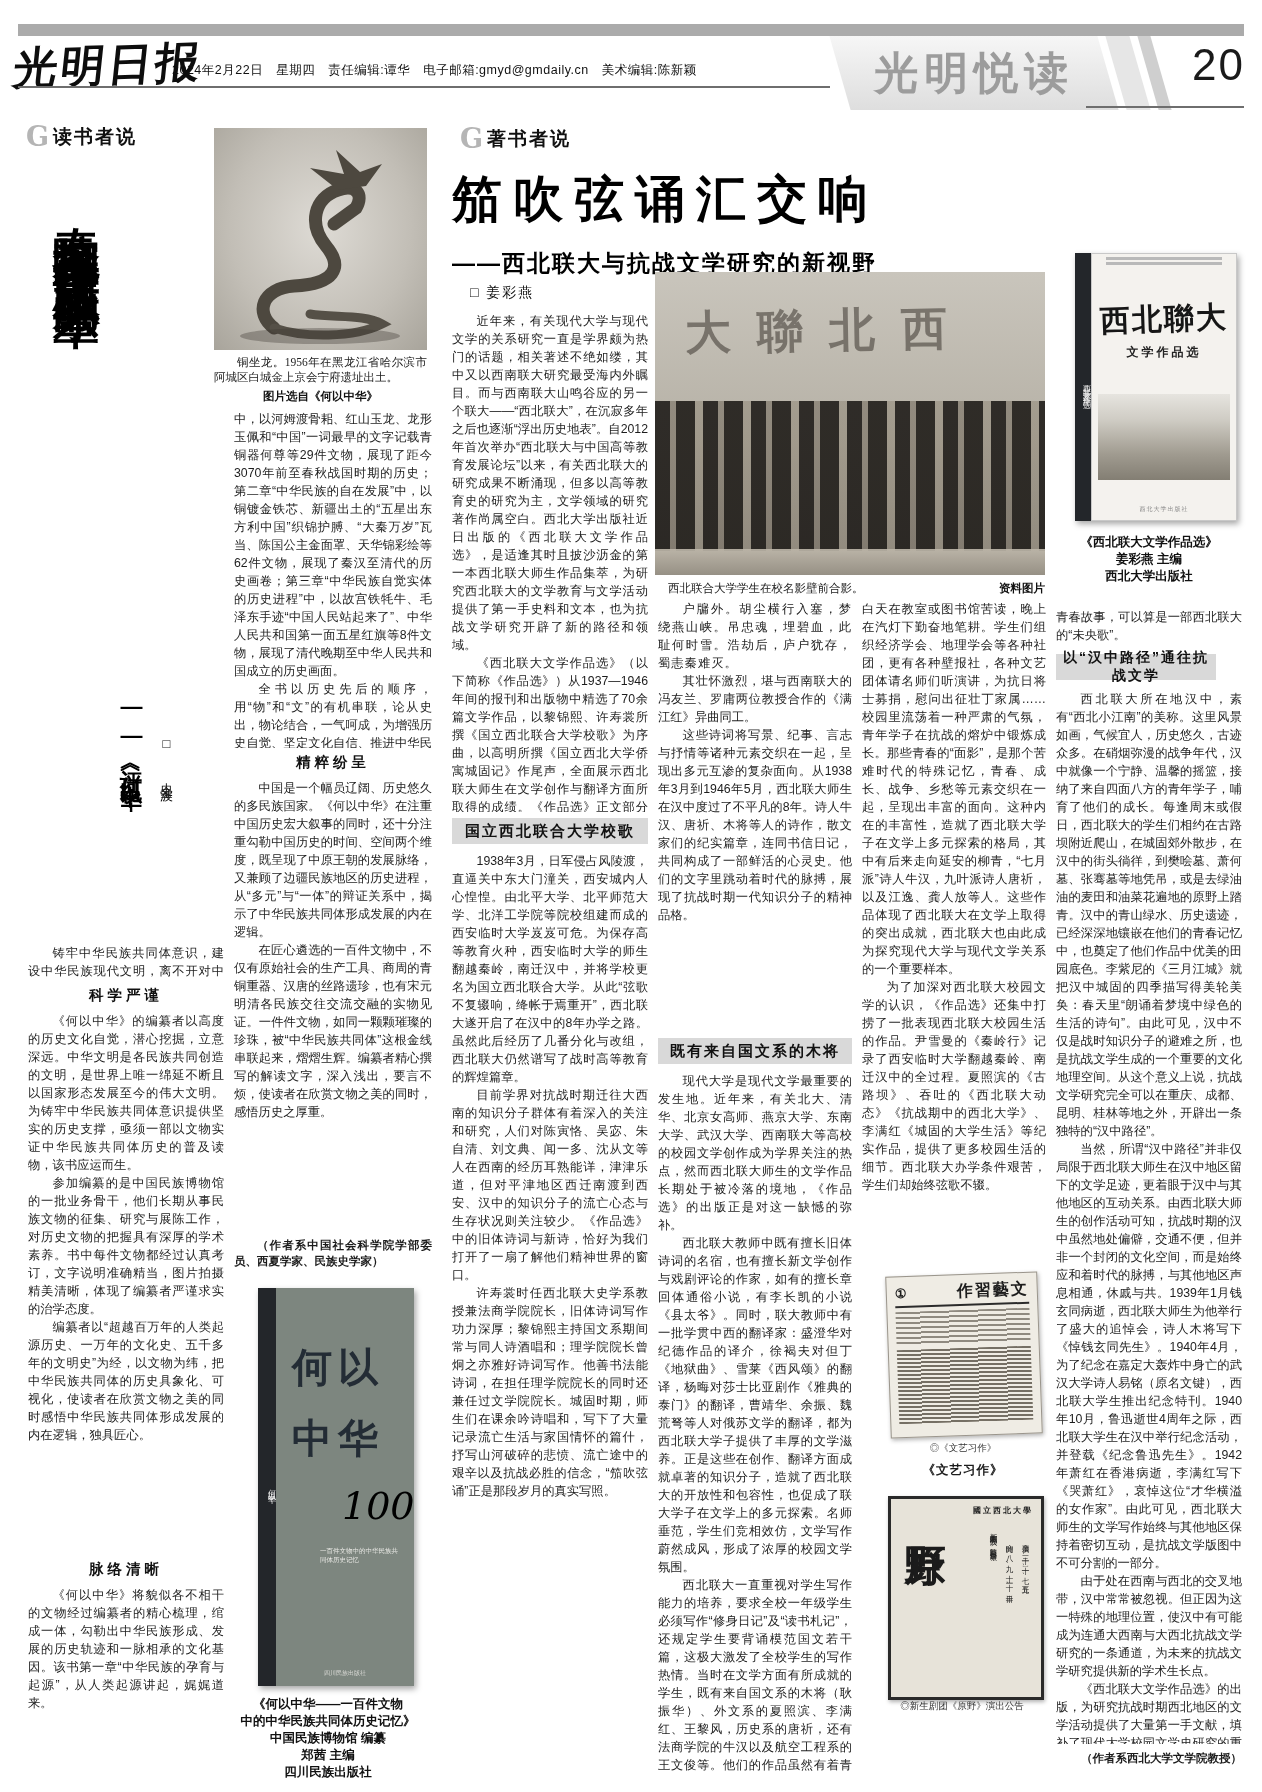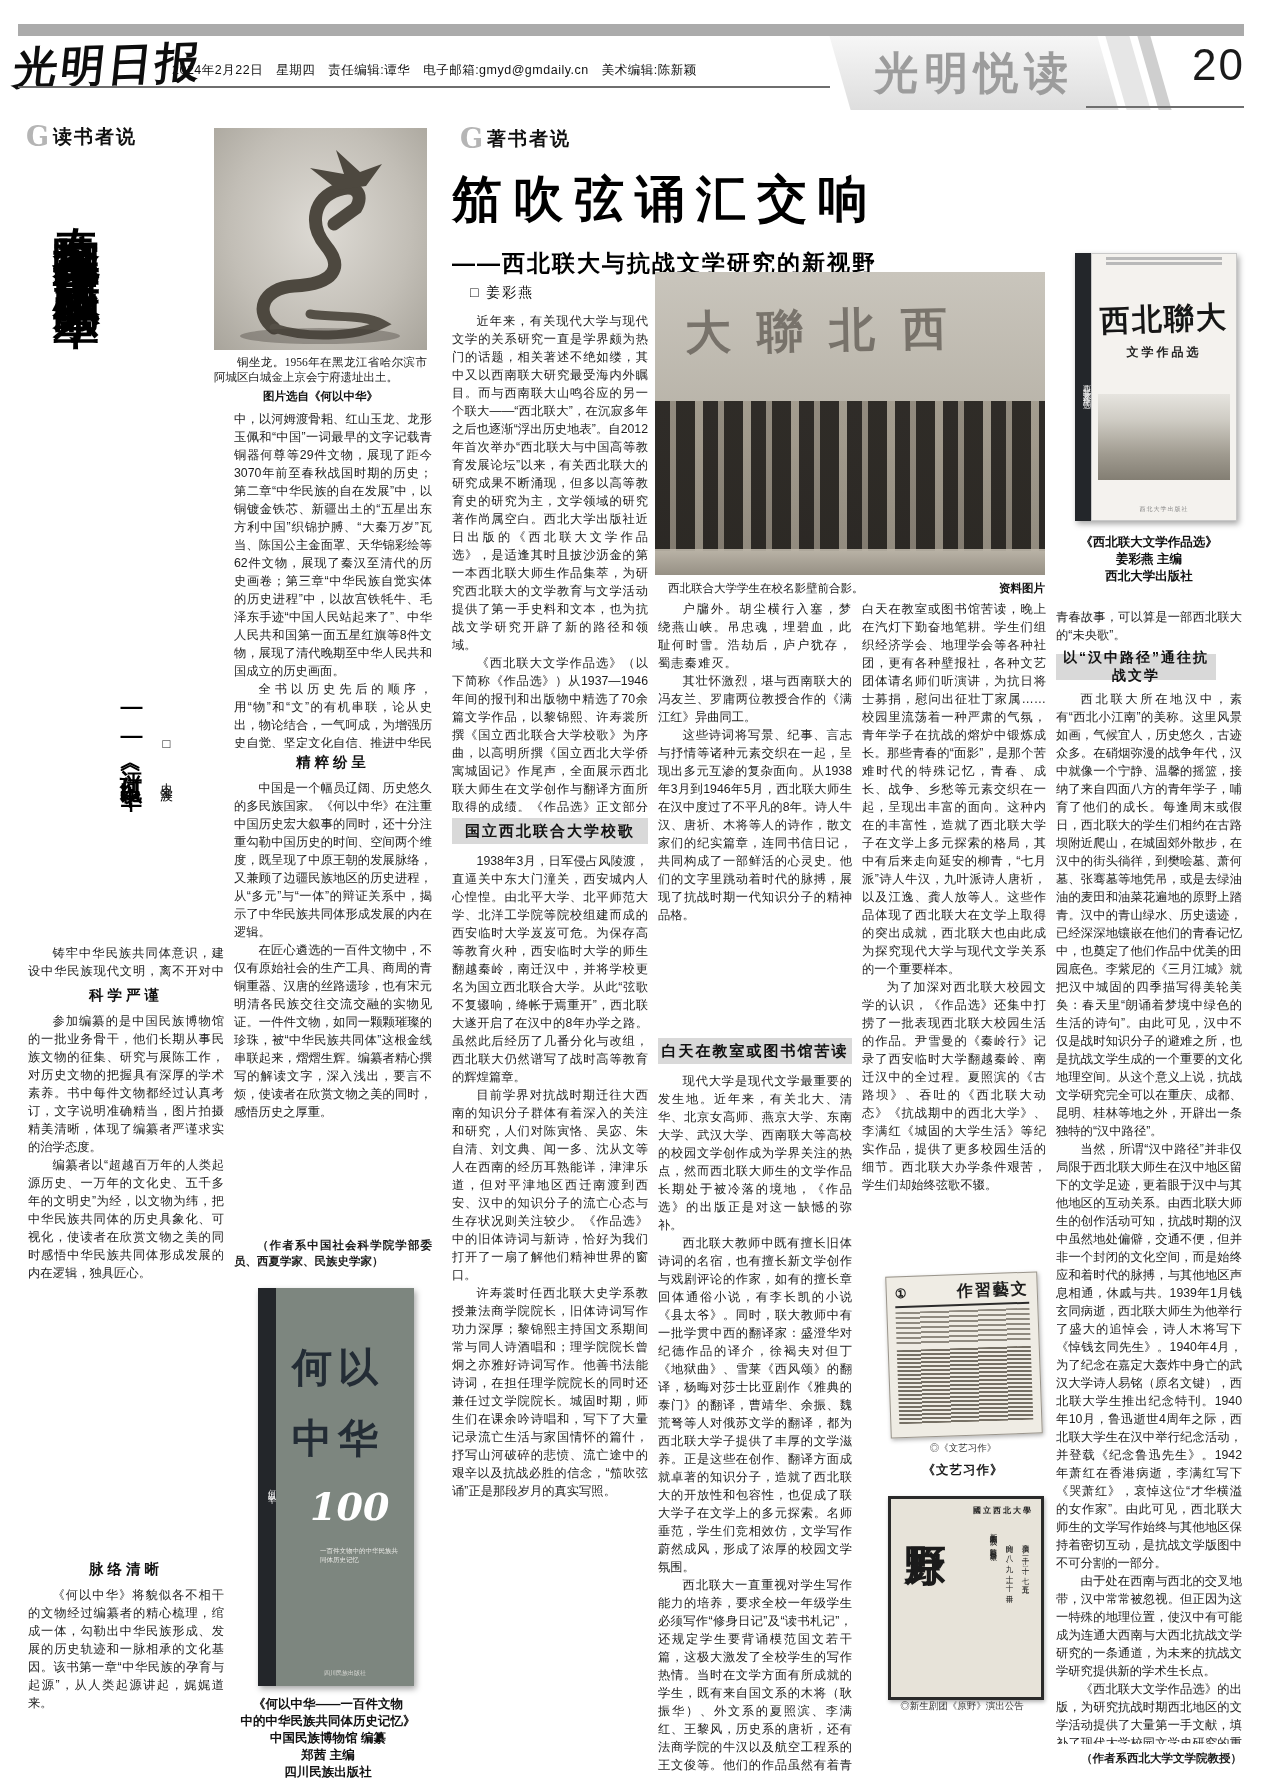--- a/index.html
+++ b/index.html
@@ -58,21 +58,21 @@
   .book1-cover{background:#f4f2ee;border:1px solid #c8c8c8;}
   .b1-small{height:3px;background:#b9b9b9;margin:3px 14px 0 14px;}
   .b1-title{font-family:"DejaVu Serif",serif;font-weight:900;font-size:30px;letter-spacing:2px;
             color:#161616;text-align:center;transform:rotate(-2deg);}
   .b1-sub{font-size:12px;font-weight:bold;text-align:center;letter-spacing:3px;color:#222;}
   .b1-photo{background:linear-gradient(180deg,#e6e4df 0%,#cfccc4 30%,#a09b90 70%,#837e73 100%);}
   .b1-pub{font-size:6px;color:#888;text-align:center;letter-spacing:1px;}
   .book2-cover{background:#7d867f;}
   .b2-title{font-family:"DejaVu Serif",serif;font-weight:900;font-size:40px;color:#232c35;
             line-height:44px;letter-spacing:6px;}
-  .b2-100{font-family:"DejaVu Serif",serif;font-weight:bold;font-style:italic;font-size:38px;color:#ffffff;}
+  .b2-100{font-family:"DejaVu Serif",serif;font-weight:normal;font-style:italic;font-size:38px;color:#000000;margin-left:32px;}
   .b2-sub{font-size:6.5px;color:#e8e8e4;line-height:9px;}
   .b2-pub{font-size:6px;color:#dcdcd8;text-align:center;}
   
   .mag{background:#efece4;border:1px solid #9a958c;transform:rotate(-2deg);
        box-shadow:1px 2px 4px rgba(0,0,0,.3);}
   .mag-head{display:flex;justify-content:space-between;align-items:center;
             border-bottom:2px solid #2b2b2b;margin:6px 8px 4px 8px;padding-bottom:2px;}
   .mag-title{font-family:"DejaVu Serif",serif;font-weight:900;font-size:16px;letter-spacing:2px;color:#1c1c1c;}
   .mag-issue{font-size:13px;font-weight:bold;color:#1c1c1c;}
   .mag-lines{height:34px;margin:4px 8px;background:repeating-linear-gradient(180deg,#8f8a80 0 2px,transparent 2px 5px);}
@@ -133,20 +133,21 @@
     <p>中国是一个幅员辽阔、历史悠久的多民族国家。《何以中华》在注重中国历史宏大叙事的同时，还十分注重勾勒中国历史的时间、空间两个维度，既呈现了中原王朝的发展脉络，又兼顾了边疆民族地区的历史进程，从“多元”与“一体”的辩证关系中，揭示了中华民族共同体形成发展的内在逻辑。</p>
     <p>在匠心遴选的一百件文物中，不仅有原始社会的生产工具、商周的青铜重器、汉唐的丝路遗珍，也有宋元明清各民族交往交流交融的实物见证。一件件文物，如同一颗颗璀璨的珍珠，被“中华民族共同体”这根金线串联起来，熠熠生辉。编纂者精心撰写的解读文字，深入浅出，要言不烦，使读者在欣赏文物之美的同时，感悟历史之厚重。</p>
   </div>
   <div class="abs endnote clip" style="left:234px;top:1237px;width:198px;height:36px;text-indent:2em;">（作者系中国社会科学院学部委员、西夏学家、民族史学家）</div>
 
   <div class="abs bt clip" style="left:28px;top:944px;width:196px;height:38px;">
     <p>铸牢中华民族共同体意识，建设中华民族现代文明，离不开对中华民族根脉的探寻。</p>
   </div>
   <div class="abs subhead-plain" style="left:28px;top:986px;width:196px;">科学严谨</div>
   <div class="abs bt clip" style="left:28px;top:1012px;width:196px;height:544px;">
+    <p>《何以中华》的编纂者以高度的历史文化自觉，潜心挖掘，立意深远。中华文明是各民族共同创造的文明，是世界上唯一绵延不断且以国家形态发展至今的伟大文明。为铸牢中华民族共同体意识提供坚实的历史支撑，亟须一部以文物实证中华民族共同体历史的普及读物，该书应运而生。</p>
     <p>参加编纂的是中国民族博物馆的一批业务骨干，他们长期从事民族文物的征集、研究与展陈工作，对历史文物的把握具有深厚的学术素养。书中每件文物都经过认真考订，文字说明准确精当，图片拍摄精美清晰，体现了编纂者严谨求实的治学态度。</p>
     <p>编纂者以“超越百万年的人类起源历史、一万年的文化史、五千多年的文明史”为经，以文物为纬，把中华民族共同体的历史具象化、可视化，使读者在欣赏文物之美的同时感悟中华民族共同体形成发展的内在逻辑，独具匠心。</p>
   </div>
   <div class="abs subhead-plain" style="left:28px;top:1560px;width:196px;">脉络清晰</div>
   <div class="abs bt clip" style="left:28px;top:1586px;width:196px;height:190px;">
     <p>《何以中华》将貌似各不相干的文物经过编纂者的精心梳理，绾成一体，勾勒出中华民族形成、发展的历史轨迹和一脉相承的文化基因。该书第一章“中华民族的孕育与起源”，从人类起源讲起，娓娓道来。</p>
   </div>
 
   <div class="abs book" style="left:258px;top:1288px;width:156px;height:398px;display:flex;">
     <div class="spine" style="width:18px;height:100%;">何以中华</div>
@@ -191,21 +192,21 @@
     <p>1938年3月，日军侵占风陵渡，直逼关中东大门潼关，西安城内人心惶惶。由北平大学、北平师范大学、北洋工学院等院校组建而成的西安临时大学岌岌可危。为保存高等教育火种，西安临时大学的师生翻越秦岭，南迁汉中，并将学校更名为国立西北联合大学。从此“弦歌不复辍响，绛帐于焉重开”，西北联大遂开启了在汉中的8年办学之路。虽然此后经历了几番分化与改组，西北联大仍然谱写了战时高等教育的辉煌篇章。</p>
     <p>目前学界对抗战时期迁往大西南的知识分子群体有着深入的关注和研究，人们对陈寅恪、吴宓、朱自清、刘文典、闻一多、沈从文等人在西南的经历耳熟能详，津津乐道，但对平津地区西迁南渡到西安、汉中的知识分子的流亡心态与生存状况则关注较少。《作品选》中的旧体诗词与新诗，恰好为我们打开了一扇了解他们精神世界的窗口。</p>
     <p>许寿裳时任西北联大史学系教授兼法商学院院长，旧体诗词写作功力深厚；黎锦熙主持国文系期间常与同人诗酒唱和；理学院院长曾炯之亦雅好诗词写作。他善书法能诗词，在担任理学院院长的同时还兼任过文学院院长。城固时期，师生们在课余吟诗唱和，写下了大量记录流亡生活与家国情怀的篇什，抒写山河破碎的悲愤、流亡途中的艰辛以及抗战必胜的信念，“笳吹弦诵”正是那段岁月的真实写照。</p>
   </div>
 
   <div class="abs bt clip" style="left:658px;top:600px;width:194px;height:432px;">
     <p class="poem">户牖外。胡尘横行入塞，梦绕燕山峡。吊忠魂，埋碧血，此耻何时雪。浩劫后，庐户犹存，蜀恚秦难灭。</p>
     <p>其壮怀激烈，堪与西南联大的冯友兰、罗庸两位教授合作的《满江红》异曲同工。</p>
     <p>这些诗词将写景、纪事、言志与抒情等诸种元素交织在一起，呈现出多元互渗的复杂面向。从1938年3月到1946年5月，西北联大师生在汉中度过了不平凡的8年。诗人牛汉、唐祈、木将等人的诗作，散文家们的纪实篇章，连同书信日记，共同构成了一部鲜活的心灵史。他们的文字里跳动着时代的脉搏，展现了抗战时期一代知识分子的精神品格。</p>
   </div>
-  <div class="abs subhead-bar" style="left:658px;top:1038px;width:194px;height:26px;">白天在教室或图书馆苦读</div>
+  <div class="abs subhead-bar" style="left:658px;top:1038px;width:194px;height:26px;">既有来自国文系的木将</div>
   <div class="abs bt clip" style="left:658px;top:1072px;width:194px;height:700px;">
     <p>现代大学是现代文学最重要的发生地。近年来，有关北大、清华、北京女高师、燕京大学、东南大学、武汉大学、西南联大等高校的校园文学创作成为学界关注的热点，然而西北联大师生的文学作品长期处于被冷落的境地，《作品选》的出版正是对这一缺憾的弥补。</p>
     <p>西北联大教师中既有擅长旧体诗词的名宿，也有擅长新文学创作与戏剧评论的作家，如有的擅长章回体通俗小说，有李长凯的小说《县太爷》。同时，联大教师中有一批学贯中西的翻译家：盛澄华对纪德作品的译介，徐褐夫对但丁《地狱曲》、雪莱《西风颂》的翻译，杨晦对莎士比亚剧作《雅典的泰门》的翻译，曹靖华、余振、魏荒弩等人对俄苏文学的翻译，都为西北联大学子提供了丰厚的文学滋养。正是这些在创作、翻译方面成就卓著的知识分子，造就了西北联大的开放性和包容性，也促成了联大学子在文学上的多元探索。名师垂范，学生们竞相效仿，文学写作蔚然成风，形成了浓厚的校园文学氛围。</p>
     <p>西北联大一直重视对学生写作能力的培养，要求全校一年级学生必须写作“修身日记”及“读书札记”，还规定学生要背诵模范国文若干篇，这极大激发了全校学生的写作热情。当时在文学方面有所成就的学生，既有来自国文系的木将（耿振华）、外文系的夏照滨、李满红、王黎风，历史系的唐祈，还有法商学院的牛汉以及航空工程系的王文俊等。他们的作品虽然有着青春的旋律，但仍然带有强烈的时代印记：木将的憾激，李满红的豪放，牛汉的真挚，唐祈的深沉，孙艺秋的优美，一幅幅鲜活的联大学子群像跃然纸上。</p>
   </div>
 
   <div class="abs bt clip" style="left:862px;top:600px;width:184px;height:666px;">
     <p class="noind">白天在教室或图书馆苦读，晚上在汽灯下勤奋地笔耕。学生们组织经济学会、地理学会等各种社团，更有各种壁报社，各种文艺团体请名师们听演讲，为抗日将士募捐，慰问出征壮丁家属……校园里流荡着一种严肃的气氛，青年学子在抗战的熔炉中锻炼成长。那些青春的“面影”，是那个苦难时代的特殊记忆，青春、成长、战争、乡愁等元素交织在一起，呈现出丰富的面向。这种内在的丰富性，造就了西北联大学子在文学上多元探索的格局，其中有后来走向延安的柳青，“七月派”诗人牛汉，九叶派诗人唐祈，以及江逸、龚人放等人。这些作品体现了西北联大在文学上取得的突出成就，西北联大也由此成为探究现代大学与现代文学关系的一个重要样本。</p>
     <p>为了加深对西北联大校园文学的认识，《作品选》还集中打捞了一批表现西北联大校园生活的作品。尹雪曼的《秦岭行》记录了西安临时大学翻越秦岭、南迁汉中的全过程。夏照滨的《古路坝》、吞吐的《西北联大动态》《抗战期中的西北大学》、李满红《城固的大学生活》等纪实作品，提供了更多校园生活的细节。西北联大办学条件艰苦，学生们却始终弦歌不辍。</p>
   </div>

